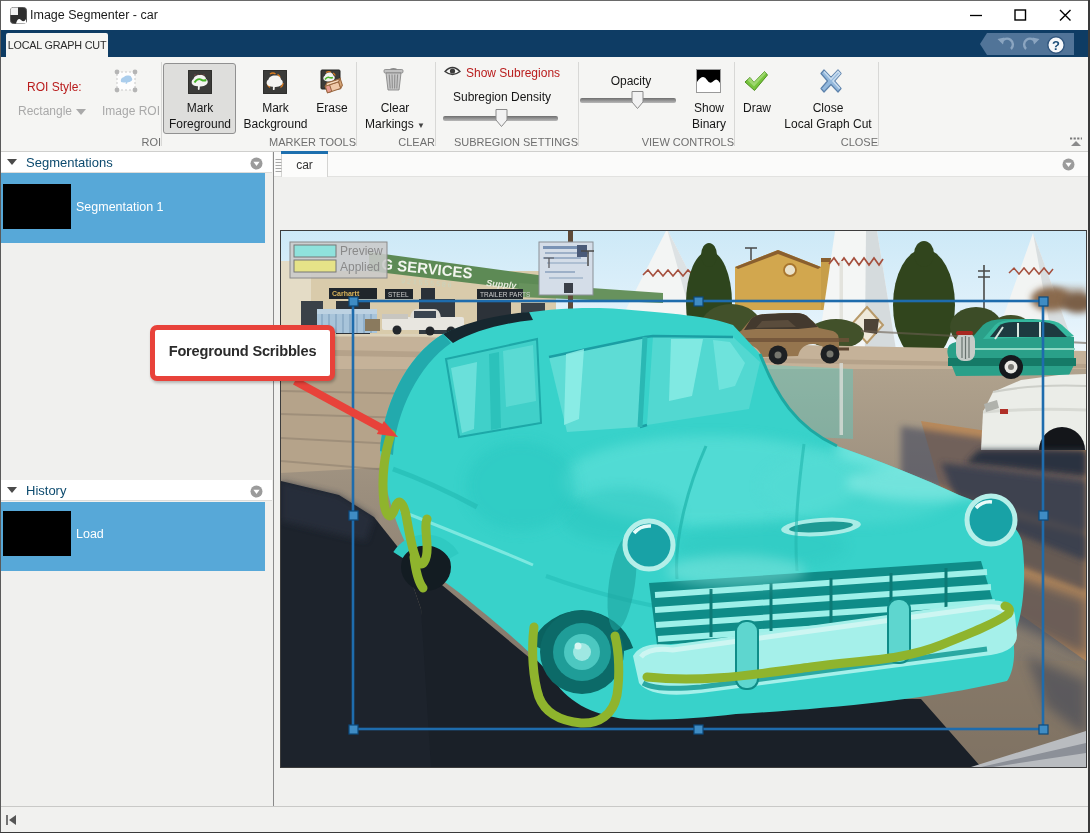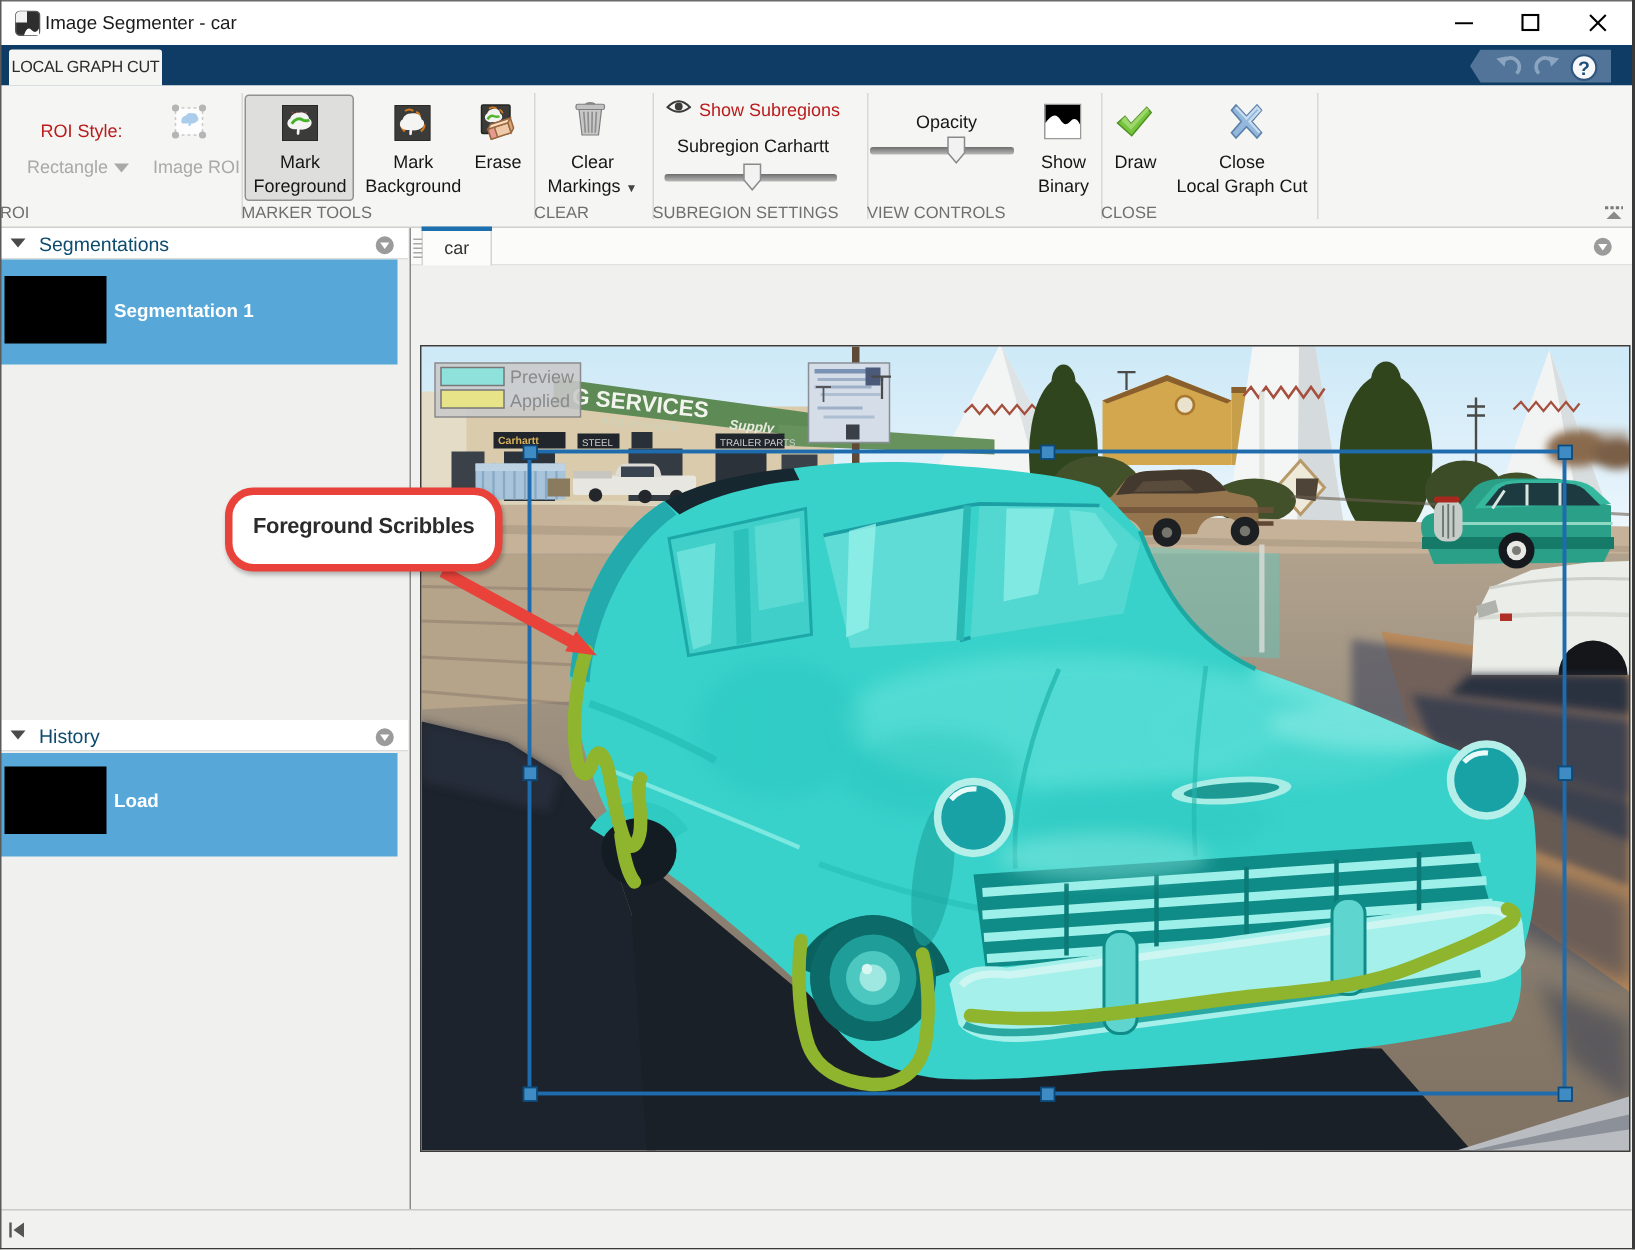--- a/index.html
+++ b/index.html
@@ -5,37 +5,37 @@
 html,body{width:1090px;height:833px;overflow:hidden}
 body{font-family:"Liberation Sans",sans-serif;background:#f0f0ee}
 #app{position:relative;width:1090px;height:718px;background:#f0f0ee}
 .abs{position:absolute}
 #titlebar{left:0;top:0;width:1090px;height:30px;background:#fff}
 #titletxt{left:30px;top:8px;font-size:12.5px;color:#1a1a1a}
 #bluebar{left:0;top:30px;width:1090px;height:27px;background:#0e3c64}
 #ltab{left:6px;top:33px;width:102px;height:24px;background:#f5f5f3;color:#2b2b2b;font-size:10.8px;letter-spacing:-0.2px;text-align:center;line-height:25px;border-radius:2px 2px 0 0}
 #ribbon{left:0;top:57px;width:1090px;height:95px;background:#f5f5f3;border-bottom:1px solid #cfcfcd}
 .vsep{top:62px;width:1px;height:84px;background:#d8d8d6}
-.seclab{top:136px;font-size:11px;color:#6f6f6f;text-align:left;white-space:nowrap}
+.seclab{top:136px;font-size:11px;color:#6f6f6f;text-align:right;white-space:nowrap}
 .rtxt{font-size:12px;color:#b91c1c;white-space:nowrap}
 .rtxtc{font-size:12px;color:#161616;text-align:center;line-height:16px;white-space:nowrap}
 .gray{color:#a9a9a9}
 #mfbtn{left:163px;top:63px;width:73px;height:71px;background:#dededc;border:1px solid #919191;border-radius:3px}
 #lpanel-seg-h,#lpanel-hist-h{left:0;width:272px;height:21px;background:#fff;border-bottom:1px solid #dcdcda}
 .phead{font-size:13px;color:#0c4a6e;position:absolute;left:26px;top:3px}
 .tri{width:0;height:0;border-left:5px solid transparent;border-right:5px solid transparent;border-top:6px solid #4a4a4a}
 .item{left:0;width:265px;background:#57a8d8}
 .thumb{left:3px;width:68px;height:45px;background:#000}
-.itxt{color:#fff;font-weight:bold;font-size:12.5px;left:76px}
+.itxt{color:#fff;font-weight:normal;font-size:12.5px;left:76px}
 #divline{left:273px;top:152px;width:1px;height:681px;background:#8a8a8a}
 #tabrow{left:274px;top:152px;width:816px;height:25px;background:#fbfbfa;border-bottom:1px solid #e2e2e0}
 #cartab-acc{left:281px;top:151px;width:47px;height:3px;background:#1d6fae}
 #cartab{left:281px;top:154px;width:47px;height:23px;background:#fcfcfb;border-left:1px solid #d4d4d2;border-right:1px solid #d4d4d2;text-align:center;font-size:12px;color:#333;line-height:22px}
 #statusbar{left:0;top:806px;width:1090px;height:27px;background:#f1f1ef;border-top:1px solid #c9c9c7}
-#callout{left:150px;top:325px;width:185px;height:56px;background:#fff;border:5px solid #e8423a;border-radius:19px;box-shadow:1px 2px 3px rgba(0,0,0,0.25)}
+#callout{left:150px;top:325px;width:185px;height:56px;background:#fff;border:5px solid #e8423a;border-radius:7px;box-shadow:1px 2px 3px rgba(0,0,0,0.25)}
 #callout div{font-size:14.6px;font-weight:bold;color:#2b2b2b;text-align:center;margin-top:13px;letter-spacing:-0.2px}
 svg{display:block}
 </style></head>
 <body>
 <div id="app">
 <div class="abs" id="titlebar"></div>
 <svg class="abs" style="left:10px;top:7px" width="17" height="17" viewBox="0 0 17 17">
 <rect x="0.5" y="0.5" width="16" height="16" rx="3" fill="#2e2e2e" stroke="#555"></rect>
 <path d="M0.5 8 V3.5 A3 3 0 0 1 3.5 0.5 H8 V8 Z" fill="#f2f2f2"></path>
 <path d="M6 16.5 Q8 10 11 13 Q14 16 16 12 V16.5 Z" fill="#fff"></path>
@@ -116,21 +116,21 @@
 </svg>
 <div class="abs rtxtc" style="left:358px;top:100px;width:74px">Clear<br>Markings <span style="font-size:8px;color:#444">▼</span></div>
 <div class="abs seclab" style="left:356px;width:79px">CLEAR</div>
 <div class="abs vsep" style="left:435px"></div>
 
 <svg class="abs" style="left:444px;top:65px" width="17" height="13" viewBox="0 0 17 13">
 <path d="M1 6.5 Q8.5 -1.5 16 6.5 Q8.5 12.5 1 6.5 Z" fill="none" stroke="#3a3a3a" stroke-width="1.3"></path>
 <circle cx="8.5" cy="6" r="2.6" fill="#3a3a3a"></circle>
 </svg>
 <div class="abs rtxt" style="left:466px;top:66px">Show Subregions</div>
-<div class="abs rtxtc" style="left:443px;top:89px;width:118px">Subregion Carhartt</div>
+<div class="abs rtxtc" style="left:443px;top:89px;width:118px">Subregion Density</div>
 <div class="abs" style="left:443px;top:116px;width:115px;height:5px;background:linear-gradient(#6e6e6e,#b9b9b9);border-radius:2px"></div>
 <svg class="abs" style="left:494px;top:108px" width="15" height="20" viewBox="0 0 15 20">
 <path d="M2 1.5 H13 V12 L7.5 18.5 L2 12 Z" fill="#f2f2f2" stroke="#8a8a8a"></path>
 </svg>
 <div class="abs seclab" style="left:435px;width:143px">SUBREGION SETTINGS</div>
 <div class="abs vsep" style="left:578px"></div>
 
 <div class="abs rtxtc" style="left:581px;top:73px;width:100px">Opacity</div>
 <div class="abs" style="left:580px;top:98px;width:96px;height:5px;background:linear-gradient(#6e6e6e,#b9b9b9);border-radius:2px"></div>
 <svg class="abs" style="left:630px;top:90px" width="15" height="20" viewBox="0 0 15 20">

